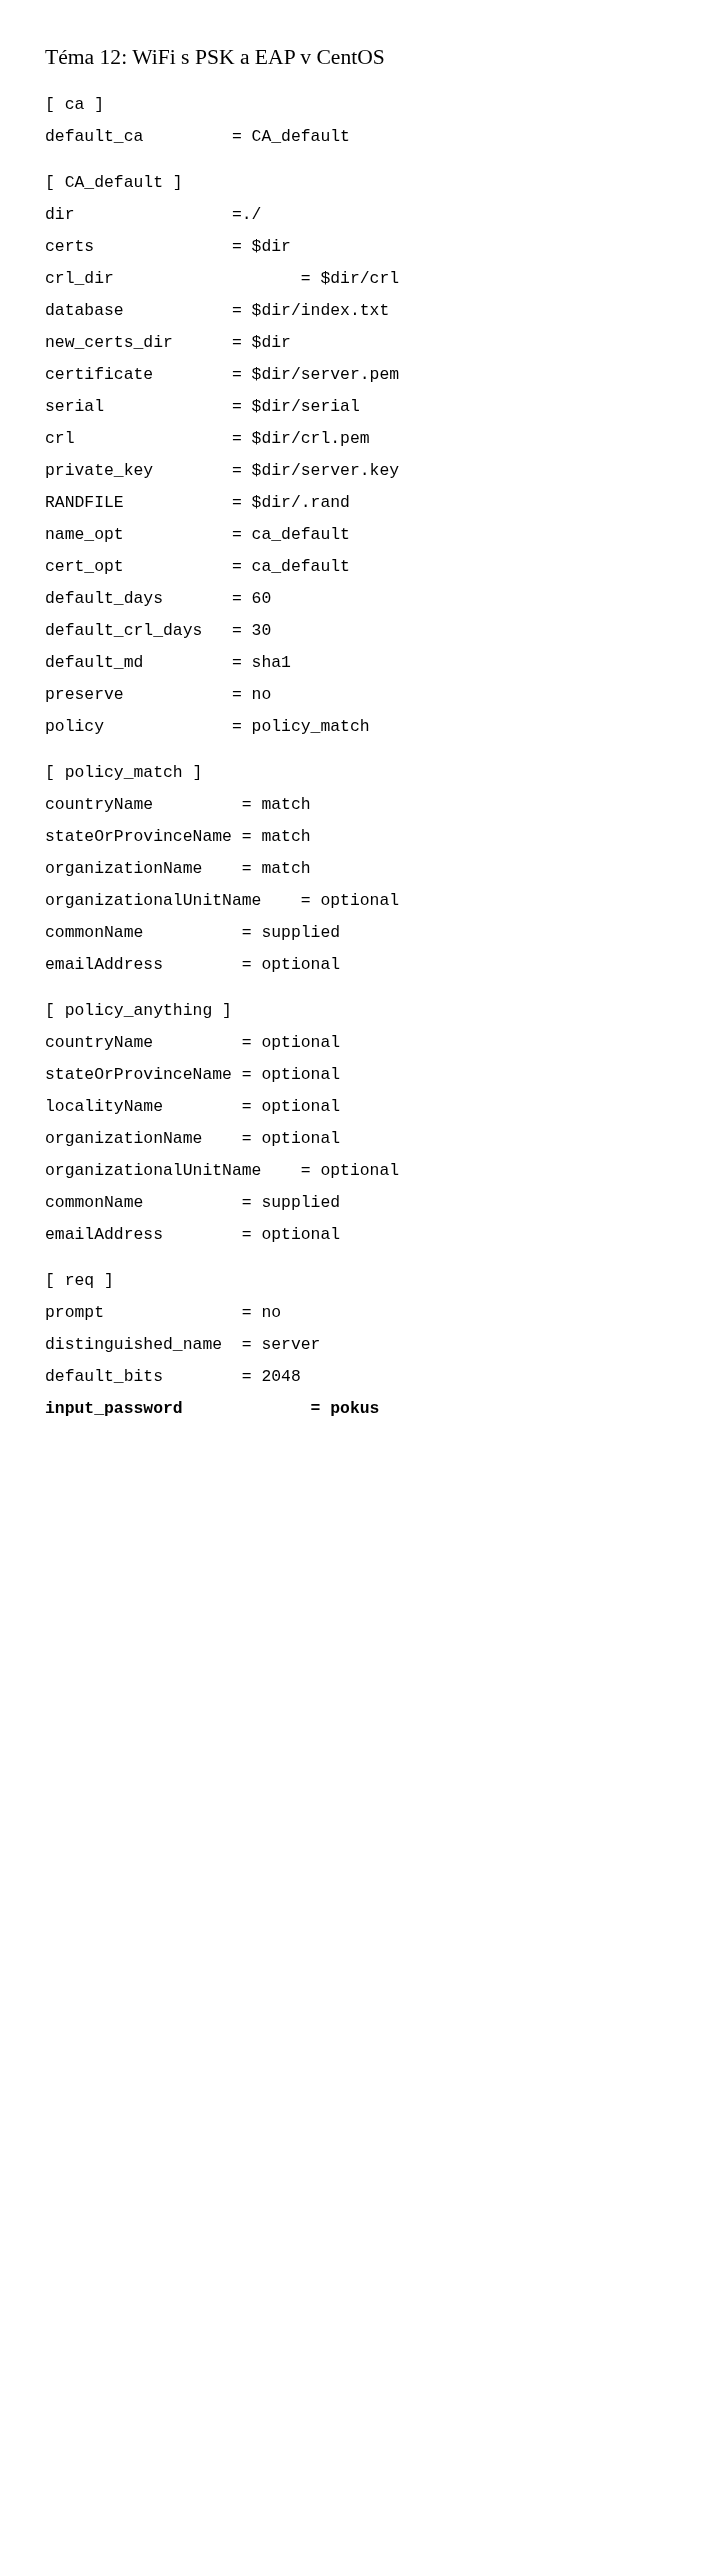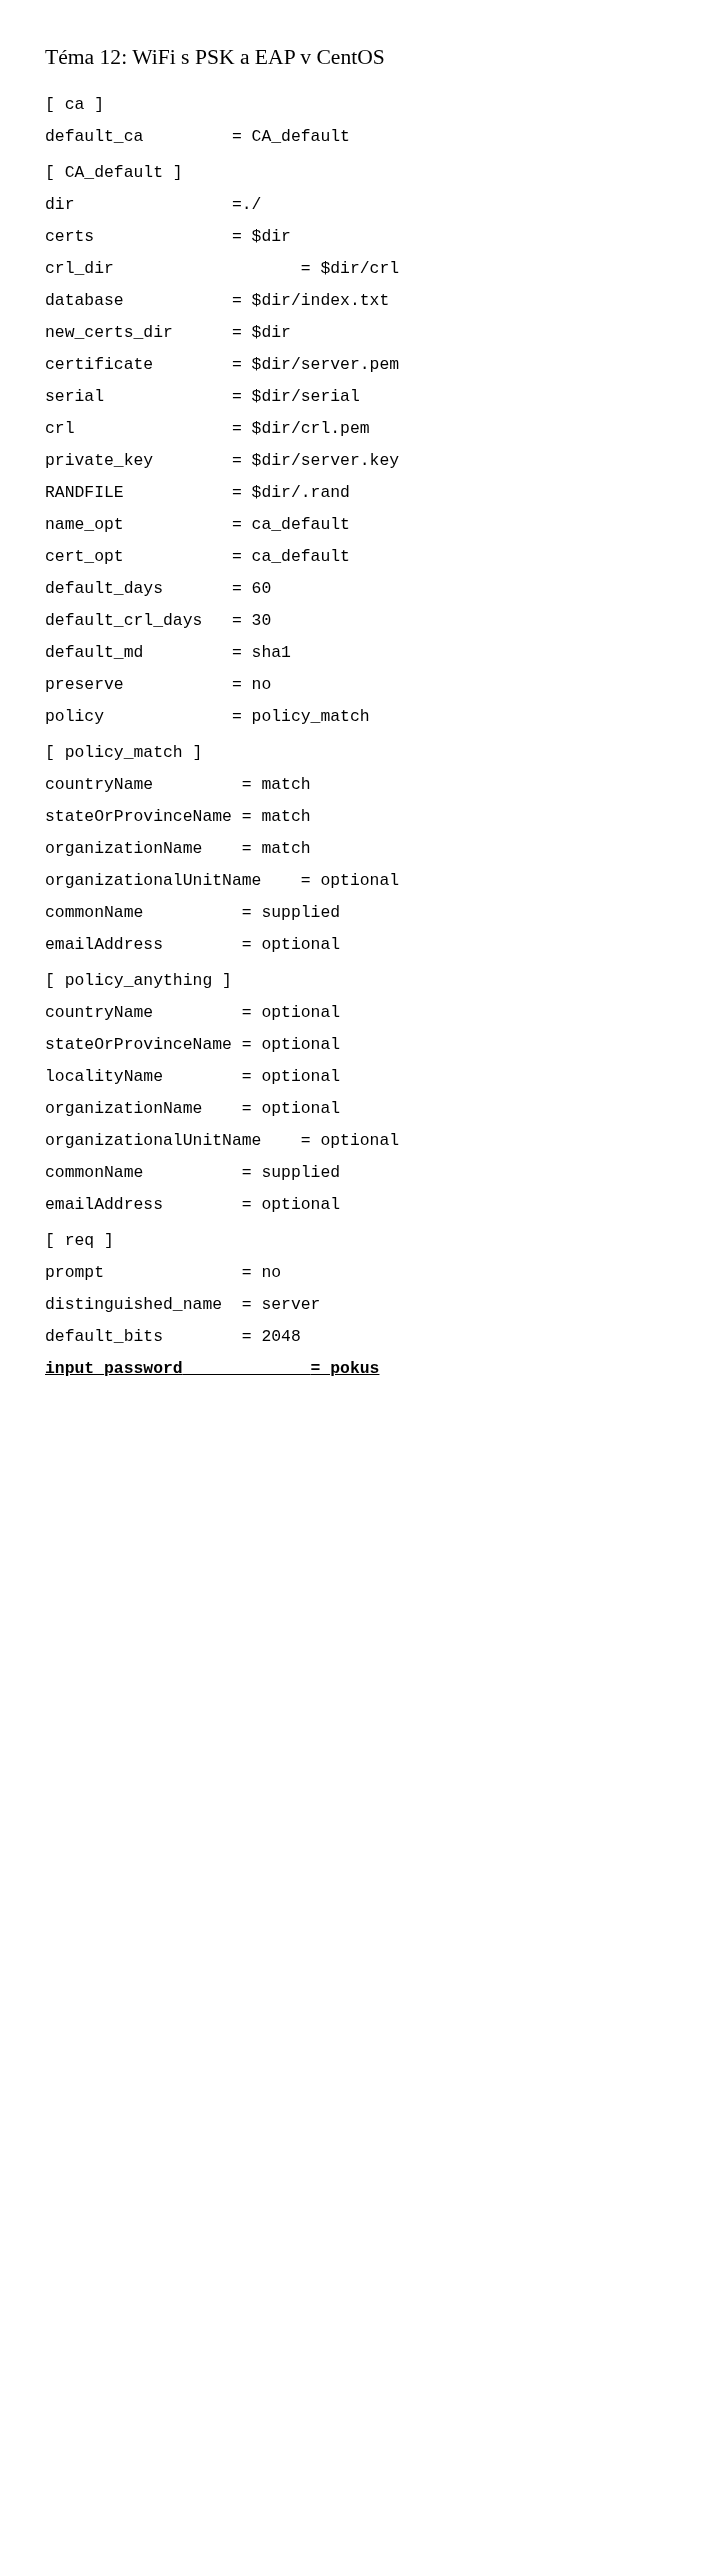--- a/index.html
+++ b/index.html
@@ -19,25 +19,24 @@
       font-weight: normal;
       margin: 4px 0 15px 0;
     }
     .mono {
       font-family: "Courier New", Courier, monospace;
       font-size: 16.4px;
       white-space: pre;
       line-height: 1.95;
     }
     .section {
-      margin-top: 4px;
+      margin-top: 14px;
     }
     .bold {
       font-weight: bold;
-      text-decoration: underline;
     }
   </style>
 </head>
 <body>
 
 <h1>Téma 12: WiFi s PSK a EAP v CentOS</h1>
 
 <div class="mono" id="content"><div class="section"><div>[ ca ]</div><div><span>default_ca</span><span>         </span><span>= CA_default</span></div></div><div class="section"><div>[ CA_default ]</div><div><span>dir</span><span>                </span><span>=./</span></div><div><span>certs</span><span>              </span><span>= $dir</span></div><div><span>crl_dir</span><span>                   </span><span>= $dir/crl</span></div><div><span>database</span><span>           </span><span>= $dir/index.txt</span></div><div><span>new_certs_dir</span><span>      </span><span>= $dir</span></div><div><span>certificate</span><span>        </span><span>= $dir/server.pem</span></div><div><span>serial</span><span>             </span><span>= $dir/serial</span></div><div><span>crl</span><span>                </span><span>= $dir/crl.pem</span></div><div><span>private_key</span><span>        </span><span>= $dir/server.key</span></div><div><span>RANDFILE</span><span>           </span><span>= $dir/.rand</span></div><div><span>name_opt</span><span>           </span><span>= ca_default</span></div><div><span>cert_opt</span><span>           </span><span>= ca_default</span></div><div><span>default_days</span><span>       </span><span>= 60</span></div><div><span>default_crl_days</span><span>   </span><span>= 30</span></div><div><span>default_md</span><span>         </span><span>= sha1</span></div><div><span>preserve</span><span>           </span><span>= no</span></div><div><span>policy</span><span>             </span><span>= policy_match</span></div></div><div class="section"><div>[ policy_match ]</div><div><span>countryName</span><span>         </span><span>= match</span></div><div><span>stateOrProvinceName</span><span> </span><span>= match</span></div><div><span>organizationName</span><span>    </span><span>= match</span></div><div><span>organizationalUnitName</span><span>    </span><span>= optional</span></div><div><span>commonName</span><span>          </span><span>= supplied</span></div><div><span>emailAddress</span><span>        </span><span>= optional</span></div></div><div class="section"><div>[ policy_anything ]</div><div><span>countryName</span><span>         </span><span>= optional</span></div><div><span>stateOrProvinceName</span><span> </span><span>= optional</span></div><div><span>localityName</span><span>        </span><span>= optional</span></div><div><span>organizationName</span><span>    </span><span>= optional</span></div><div><span>organizationalUnitName</span><span>    </span><span>= optional</span></div><div><span>commonName</span><span>          </span><span>= supplied</span></div><div><span>emailAddress</span><span>        </span><span>= optional</span></div></div><div class="section"><div>[ req ]</div><div><span>prompt</span><span>              </span><span>= no</span></div><div><span>distinguished_name</span><span>  </span><span>= server</span></div><div><span>default_bits</span><span>        </span><span>= 2048</span></div><div class="bold"><span>input_password</span><span>             </span><span>= pokus</span></div></div></div>
 
 

